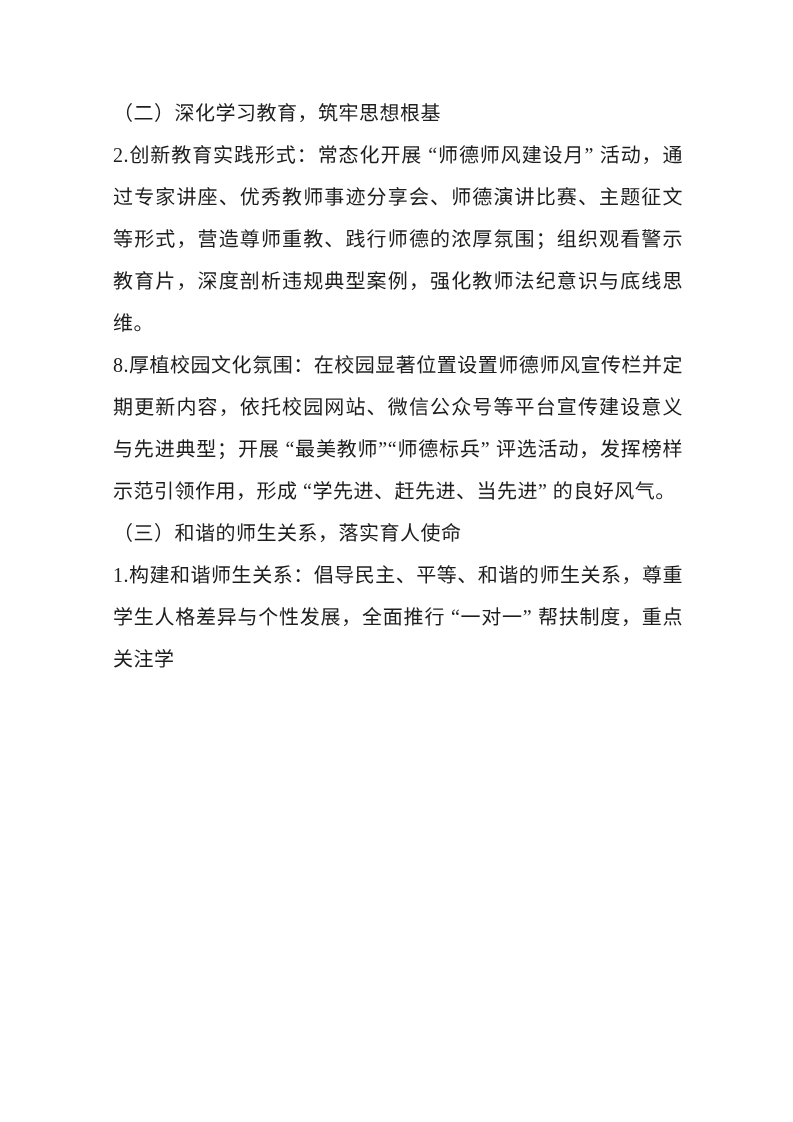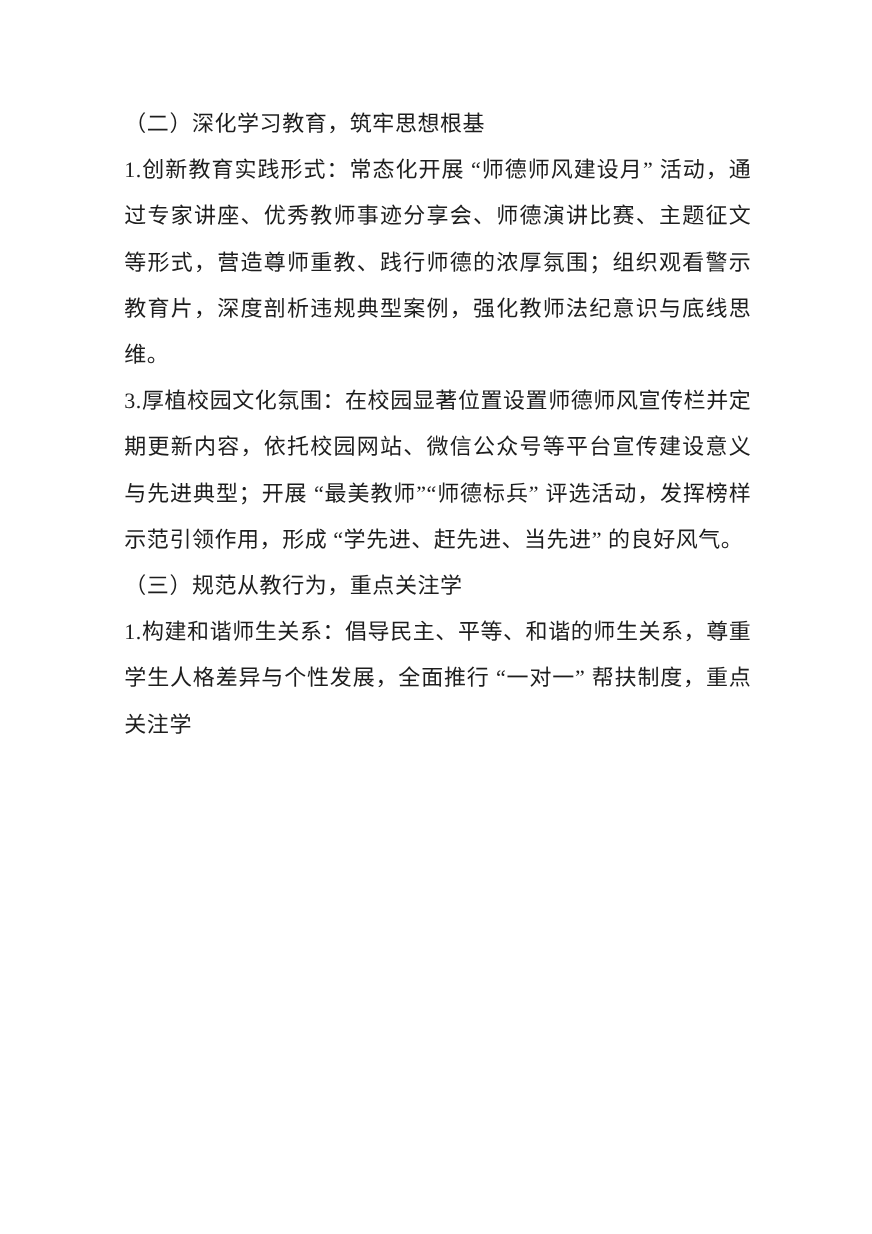--- a/index.html
+++ b/index.html
@@ -33,17 +33,17 @@
   }
   .doc-heading {
     text-align: left;
   }
 </style>
 </head>
 <body>
 
 <div class="page">
   <p class="doc-block doc-heading">（二）深化学习教育，筑牢思想根基</p>
-  <p class="doc-block doc-paragraph">1.创新教育实践形式：常态化开展 “师德师风建设月” 活动，通过专家讲座、优秀教师事迹分享会、师德演讲比赛、主题征文等形式，营造尊师重教、践行师德的浓厚氛围；组织观看警示教育片，深度剖析违规典型案例，强化教师法纪意识与底线思维。</p>
-  <p class="doc-block doc-paragraph">3.厚植校园文化氛围：在校园显著位置设置师德师风宣传栏并定期更新内容，依托校园网站、微信公众号等平台宣传建设意义与先进典型；开展 “最美教师”“师德标兵” 评选活动，发挥榜样示范引领作用，形成 “学先进、赶先进、当先进” 的良好风气。</p>
-  <p class="doc-block doc-heading">（三）规范从教行为，重点关注学</p>
+  <p class="doc-block doc-paragraph">2.创新教育实践形式：常态化开展 “师德师风建设月” 活动，通过专家讲座、优秀教师事迹分享会、师德演讲比赛、主题征文等形式，营造尊师重教、践行师德的浓厚氛围；组织观看警示教育片，深度剖析违规典型案例，强化教师法纪意识与底线思维。</p>
+  <p class="doc-block doc-paragraph">8.厚植校园文化氛围：在校园显著位置设置师德师风宣传栏并定期更新内容，依托校园网站、微信公众号等平台宣传建设意义与先进典型；开展 “最美教师”“师德标兵” 评选活动，发挥榜样示范引领作用，形成 “学先进、赶先进、当先进” 的良好风气。</p>
+  <p class="doc-block doc-heading">（三）和谐的师生关系，落实育人使命</p>
   <p class="doc-block doc-paragraph">1.构建和谐师生关系：倡导民主、平等、和谐的师生关系，尊重学生人格差异与个性发展，全面推行 “一对一” 帮扶制度，重点关注学</p>
 </div>
 
 </body></html>

